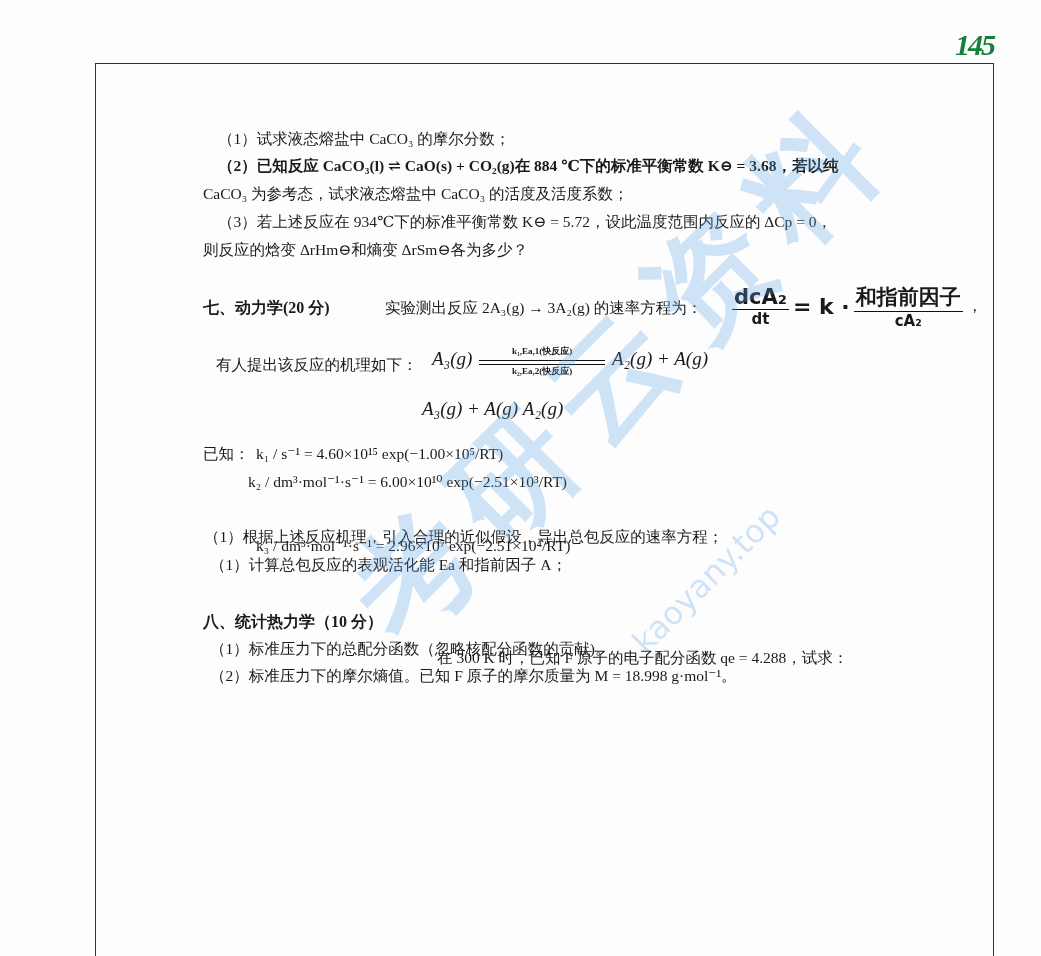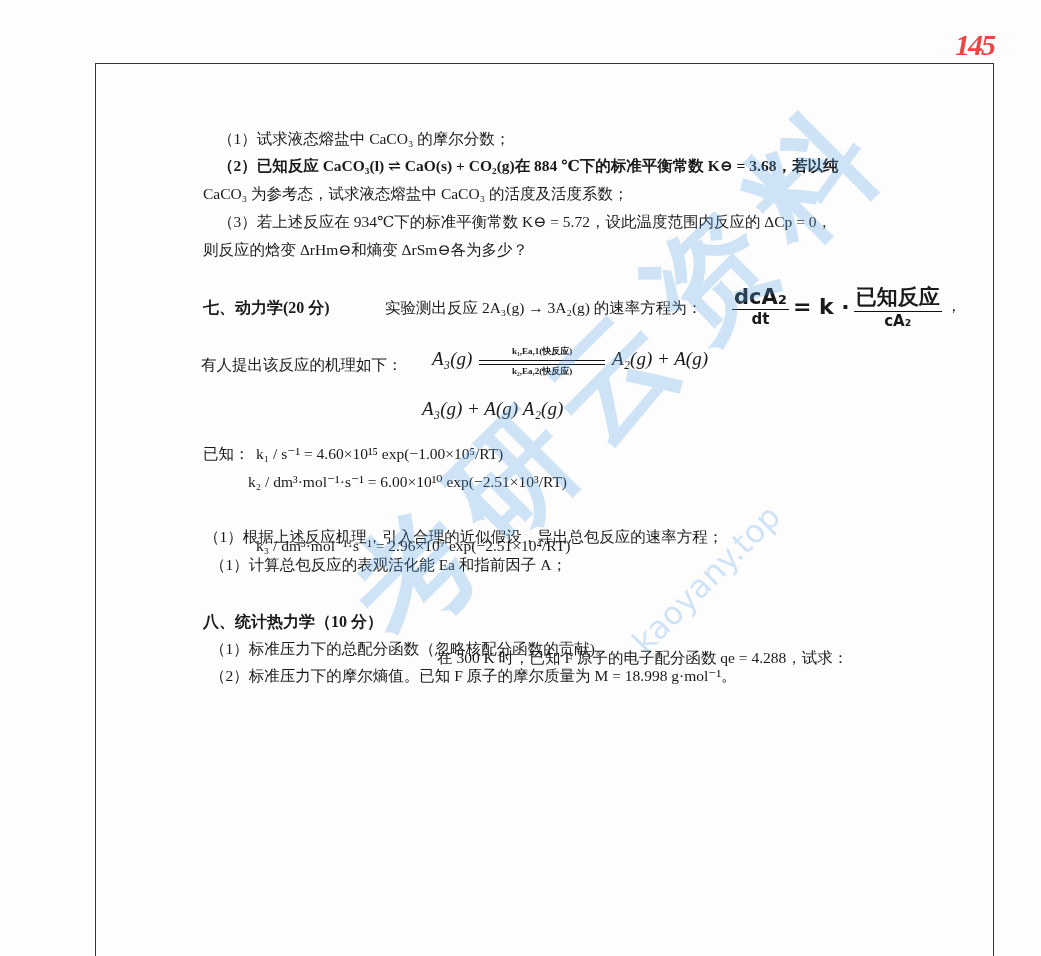--- a/index.html
+++ b/index.html
@@ -5,21 +5,21 @@
   html, body { margin:0; padding:0; }
   body {
     width:1041px; height:956px; position:relative; overflow:hidden;
     background:#fdfdfe;
     font-family:"Liberation Serif","DejaVu Serif",serif;
     color:#1a1a1a;
   }
   .page-num {
     position:absolute; left:955px; top:28px;
     font-size:30px; font-style:italic; font-weight:bold; letter-spacing:-2px;
-    font-family:"Liberation Serif",serif; color:#ef4444;
+    font-family:"Liberation Serif",serif; color:#15803d;
   }
   .frame {
     position:absolute; left:95px; top:63px; width:899px; height:930px;
     border:1.5px solid #333; box-sizing:border-box;
   }
   .line {
     position:absolute; font-size:15.5px; white-space:nowrap; line-height:20px;
   }
   .b { font-weight:bold; }
   i { font-style:italic; }
@@ -53,27 +53,27 @@
 
 <div class="line b" style="left:203px;top:298px;font-size:16px;text-align:right;">七、动力学(20 分)</div>
 <div class="line" style="left:385px;top:298px;">实验测出反应 2A₃(g) → 3A₂(g) 的速率方程为：</div>
 <div style="position:absolute;left:732px;top:283px;white-space:nowrap;">
   <span class="frac">
     <span class="num">dcA₂</span>
     <span class="den">dt</span>
   </span>
   <span style="font-family:'DejaVu Sans',sans-serif;font-weight:bold;font-size:22px;vertical-align:middle;">= k ·</span>
   <span class="frac">
-    <span class="num">已知反应</span>
+    <span class="num">和指前因子</span>
     <span class="den">cA₂</span>
   </span>
   <span style="vertical-align:middle;font-size:16px;">，</span>
 </div>
 
-<div class="line" style="left:201px;top:355px;">有人提出该反应的机理如下：</div>
+<div class="line" style="left:216px;top:355px;">有人提出该反应的机理如下：</div>
 <div class="rxn" style="left:432px;top:347px;">
   <i>A₃(g)</i>
   <span class="arrow-box">
     <span class="lbl" style="top:-2px;text-align:center;">k₁,Ea,1(快反应)</span>
     <span class="a1"></span><span class="a2"></span>
     <span class="lbl" style="top:18px;">k₂,Ea,2(快反应)</span>
   </span>
   <i>A₂(g) + A(g)</i>
 </div>
 

